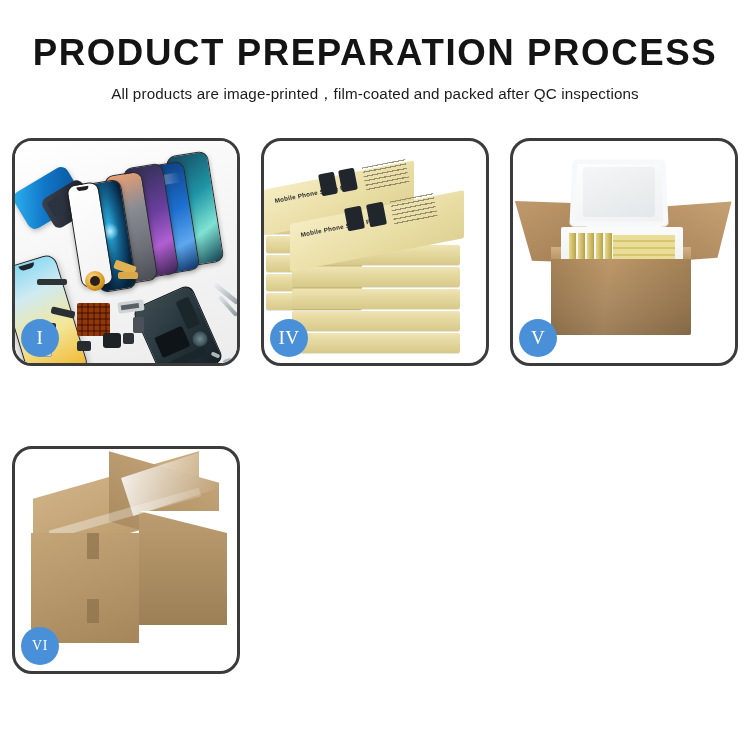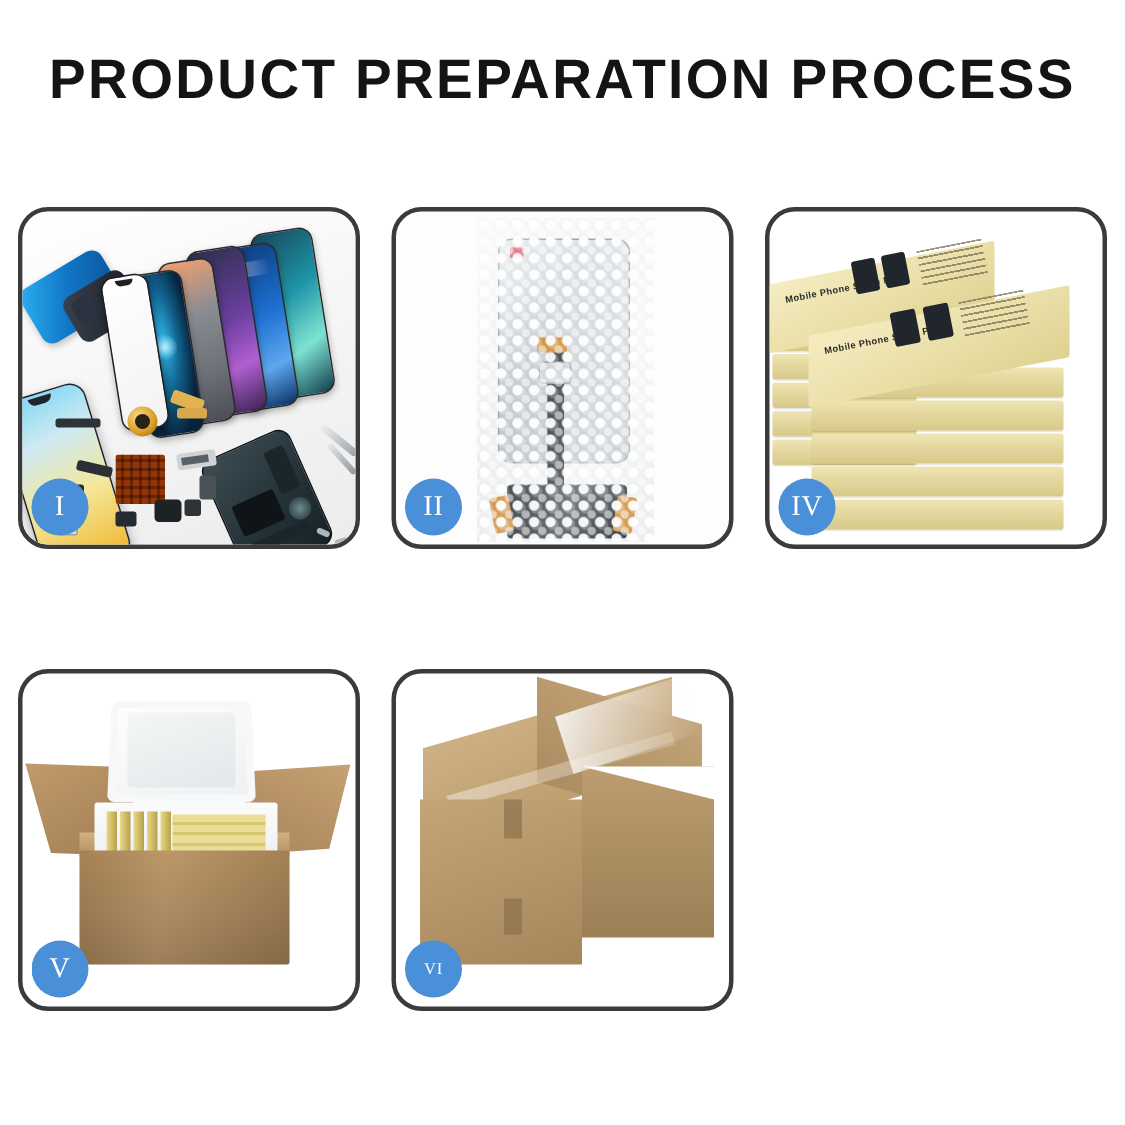--- a/index.html
+++ b/index.html
@@ -45,21 +45,21 @@
   .badge {
     position: absolute; left: 6px; bottom: 6px;
     width: 38px; height: 38px; border-radius: 50%;
     background: #4a90d9;
     color: #ffffff;
     font-family: "Liberation Serif", serif;
     font-size: 19px; letter-spacing: 0.5px;
     display: flex; align-items: center; justify-content: center;
     z-index: 40;
   }
-  .badge.small { font-size: 11px; }
+  .badge.small { font-size: 14px; }
 
   
   .p1 { background: #fbfbfb; }
   .p1 .gradbg {
     position:absolute; inset:0;
     background:linear-gradient(160deg,#ffffff 0%,#f4f4f4 55%,#ececec 100%);
   }
   .fphone {
     position: absolute; border-radius: 9px;
     box-shadow: 0 2px 5px rgba(0,0,0,.28);
@@ -399,20 +399,21 @@
     transform: rotate(-18deg);
   }
 </style>
 </head>
 <body>
 
 <div id="page">
 
   <div class="header">
     <div class="title">PRODUCT PREPARATION PROCESS</div>
+    <div class="subtitle">All products are image-printed，film-coated and packed after QC inspections</div>
   </div>
 
   <div class="grid">
 
     <div class="card p1">
       <div class="photo">
         <div class="gradbg"></div>
         <div class="backglass"></div>
         <div class="backglass2"></div>
         <div class="fphone f5"></div>
@@ -441,38 +442,20 @@
         <div class="part battery"></div>
         <div class="part simtray"></div>
         <div class="part speaker2"></div>
         <div class="part btn1"></div>
         <div class="part btn2"></div>
         <div class="part screws"></div>
       </div>
       <div class="badge">I</div>
     </div>
 
-    <div class="card p2">
-      <div class="photo">
-        <div class="bagarea">
-          <div class="lcd"></div>
-          <div class="redmark"></div>
-          <div class="flexcable"></div>
-          <div class="connector"></div>
-          <div class="tape"></div>
-          <div class="cluster"></div>
-          <div class="tapeL"></div>
-          <div class="tapeR"></div>
-          <div class="bubbles"></div>
-          <div class="bubbles2"></div>
-          <div class="sheen"></div>
-        </div>
-      </div>
-      <div class="badge">II</div>
-    </div>
 
 
     <div class="card p4">
       <div class="photo">
         <div class="stackbox sl sl5"></div>
         <div class="stackbox sl sl4"></div>
         <div class="stackbox sl sl3"></div>
         <div class="stackbox sl sl2"></div>
         <div class="stackbox sl sl1"></div>
         <div class="lidTop lidA"></div>

